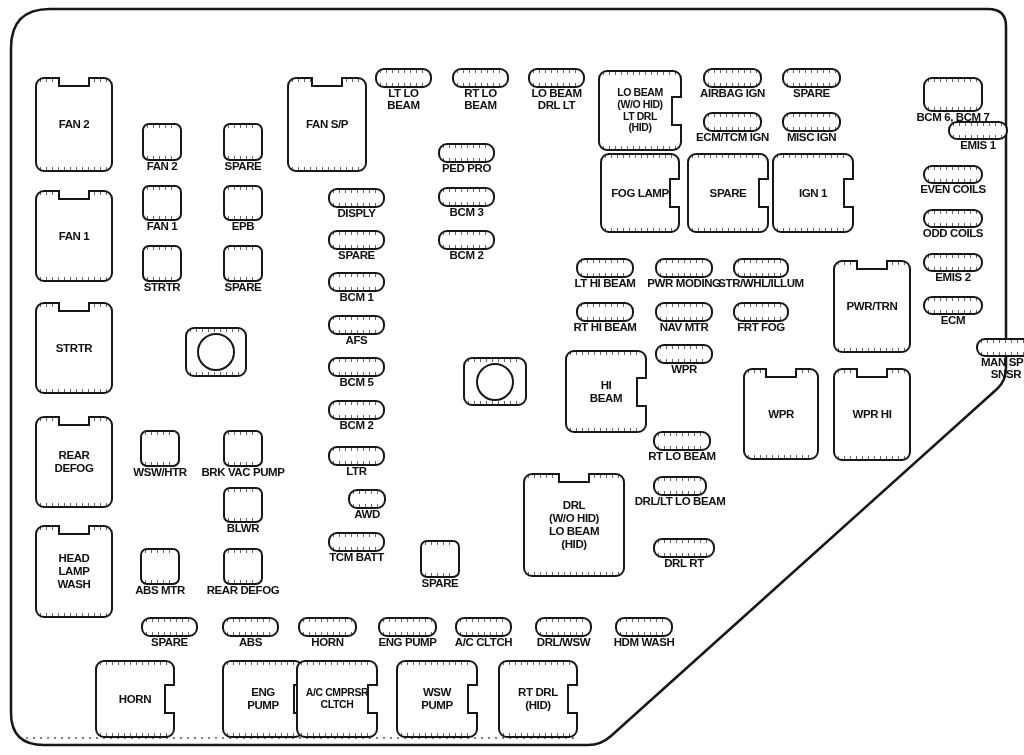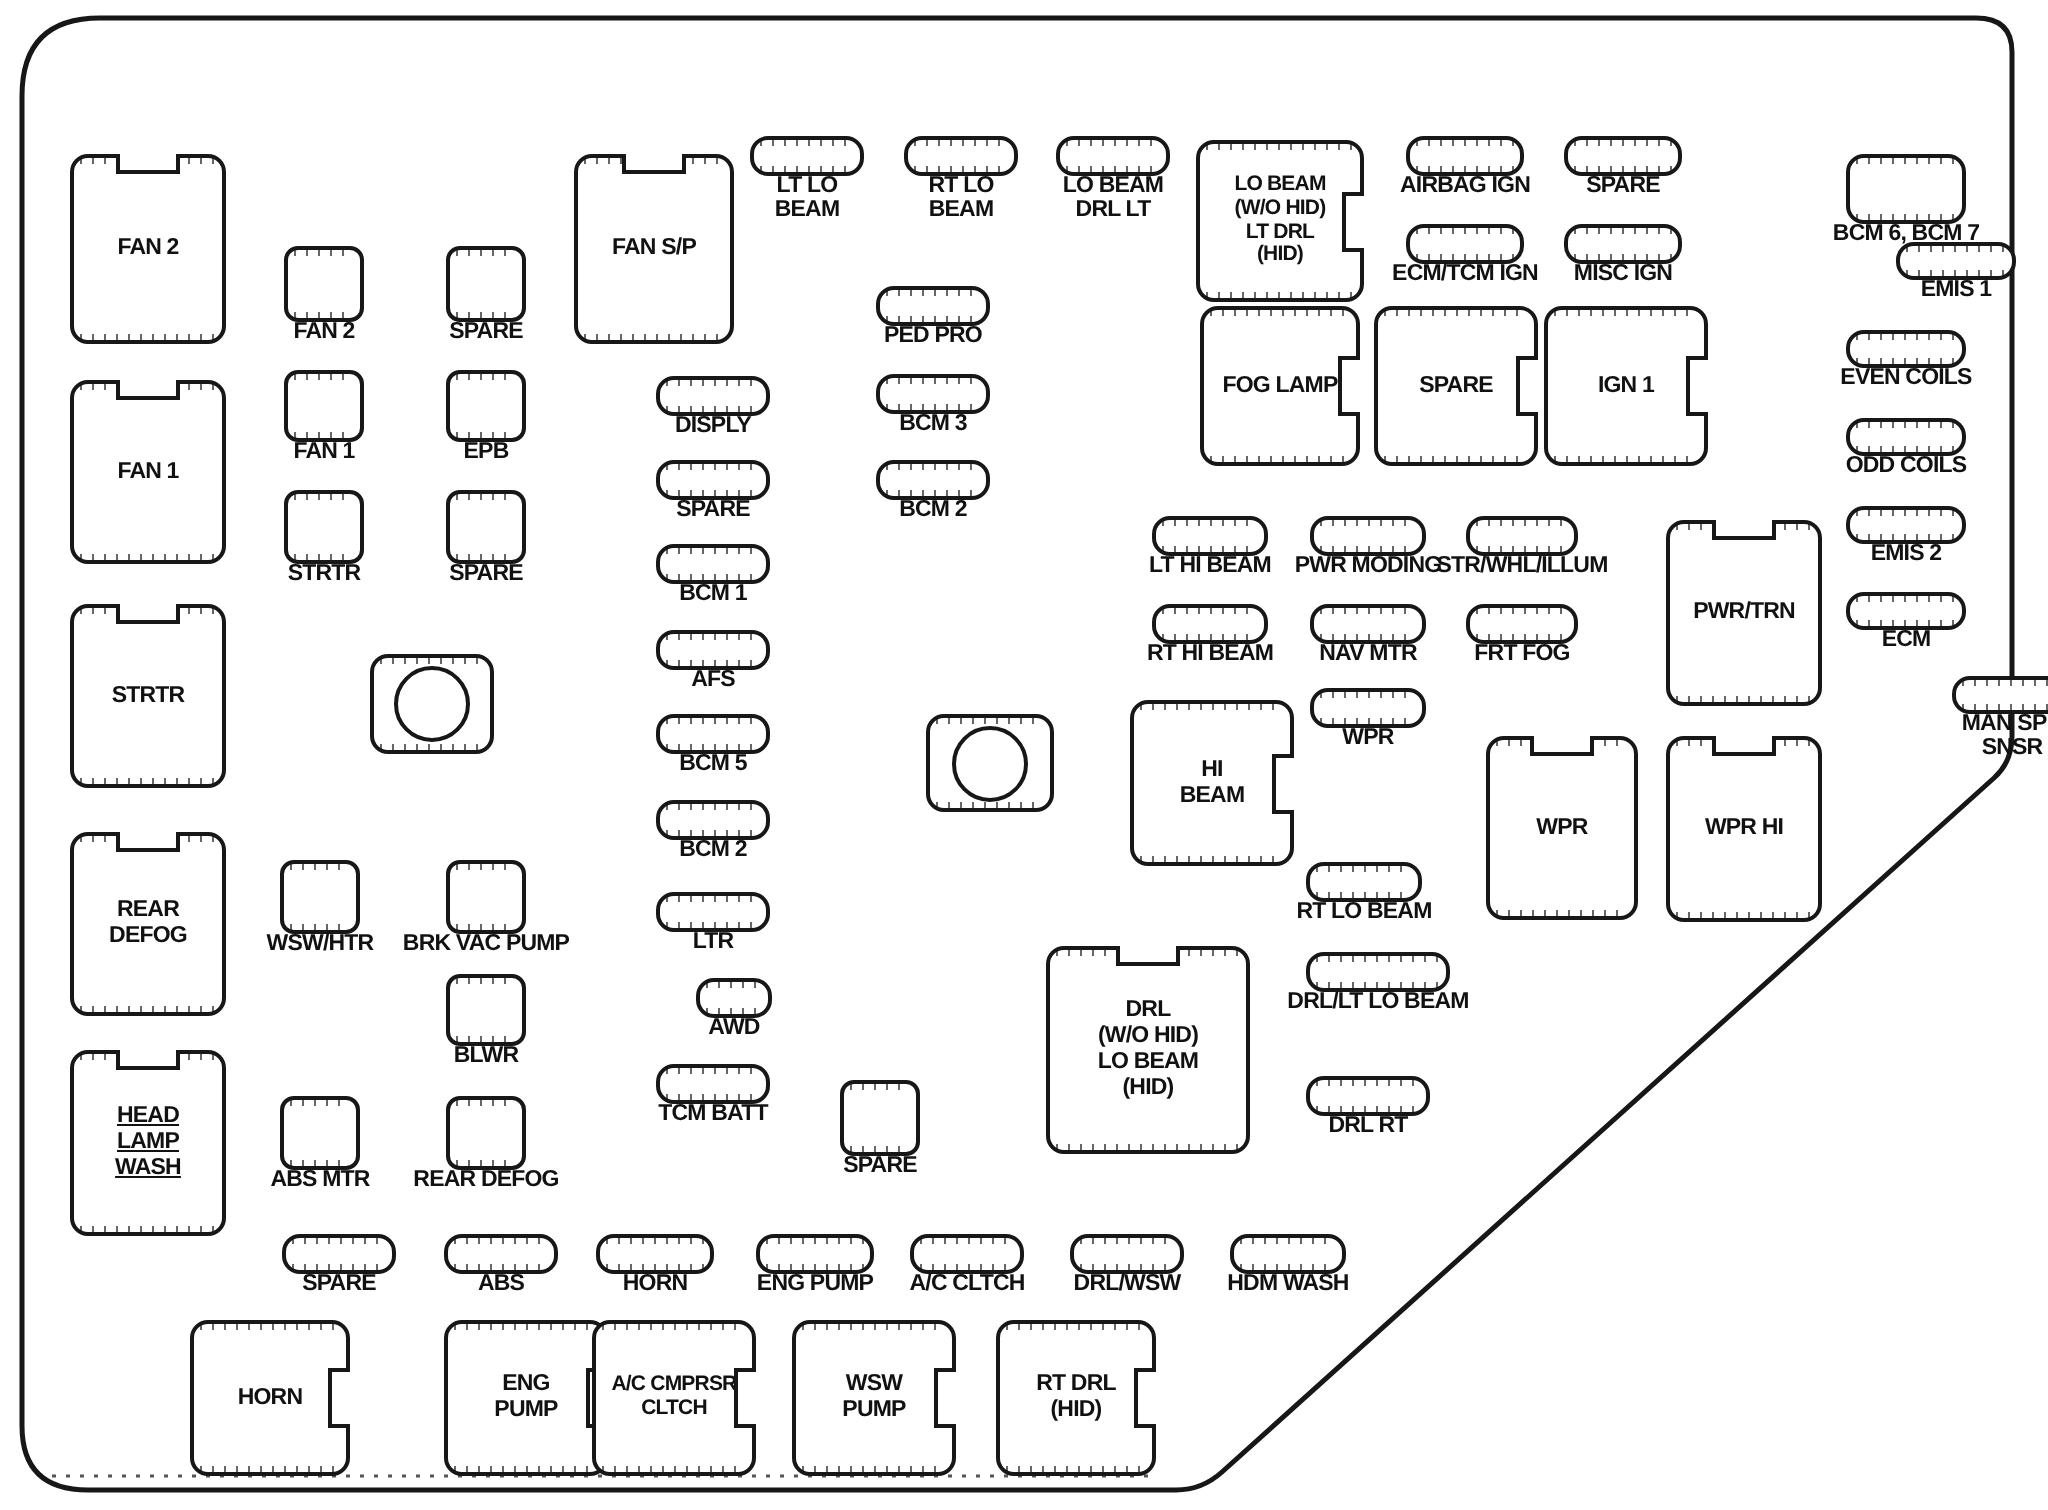--- a/index.html
+++ b/index.html
@@ -67,21 +67,21 @@
   </div>
   <div class="box ticks relay" style="left:35px;top:302px;width:78px;height:92px;">
     <span class="tab-top"></span>
     <span class="lbl">STRTR</span>
   </div>
   <div class="box ticks relay" style="left:35px;top:416px;width:78px;height:92px;">
     <span class="tab-top"></span>
     <span class="lbl">REAR
 DEFOG</span>
   </div>
-  <div class="box ticks relay" style="left:35px;top:525px;width:78px;height:93px;text-decoration:underline;">
+  <div class="box ticks relay" style="left:35px;top:525px;width:78px;height:93px;">
     <span class="tab-top"></span>
     <span class="lbl">HEAD
 LAMP
 WASH</span>
   </div>
 
   <div class="box ticks sq" style="left:142px;top:123px;width:40px;height:38px;">
     <span class="fuse-label">FAN 2</span>
   </div>
   <div class="box ticks sq" style="left:223px;top:123px;width:40px;height:38px;">
@@ -253,21 +253,21 @@
     <span class="lbl">WPR</span>
   </div>
   <div class="box ticks relay" style="left:833px;top:368px;width:78px;height:93px;">
     <span class="tab-top"></span>
     <span class="lbl">WPR HI</span>
   </div>
 
   <div class="box ticks pill" style="left:653px;top:431px;width:58px;">
     <span class="fuse-label">RT LO BEAM</span>
   </div>
-  <div class="box ticks pill" style="left:653px;top:476px;width:72px;">
+  <div class="box ticks pill" style="left:653px;top:476px;width:54px;">
     <span class="fuse-label">DRL/LT LO BEAM</span>
   </div>
   <div class="box ticks pill" style="left:653px;top:538px;width:62px;padding-left:32px;">
     <span class="fuse-label">DRL RT</span>
   </div>
   <div class="box ticks relay" style="left:523px;top:473px;width:102px;height:104px;">
     <span class="tab-top"></span>
     <span class="lbl">DRL
 (W/O HID)
 LO BEAM

